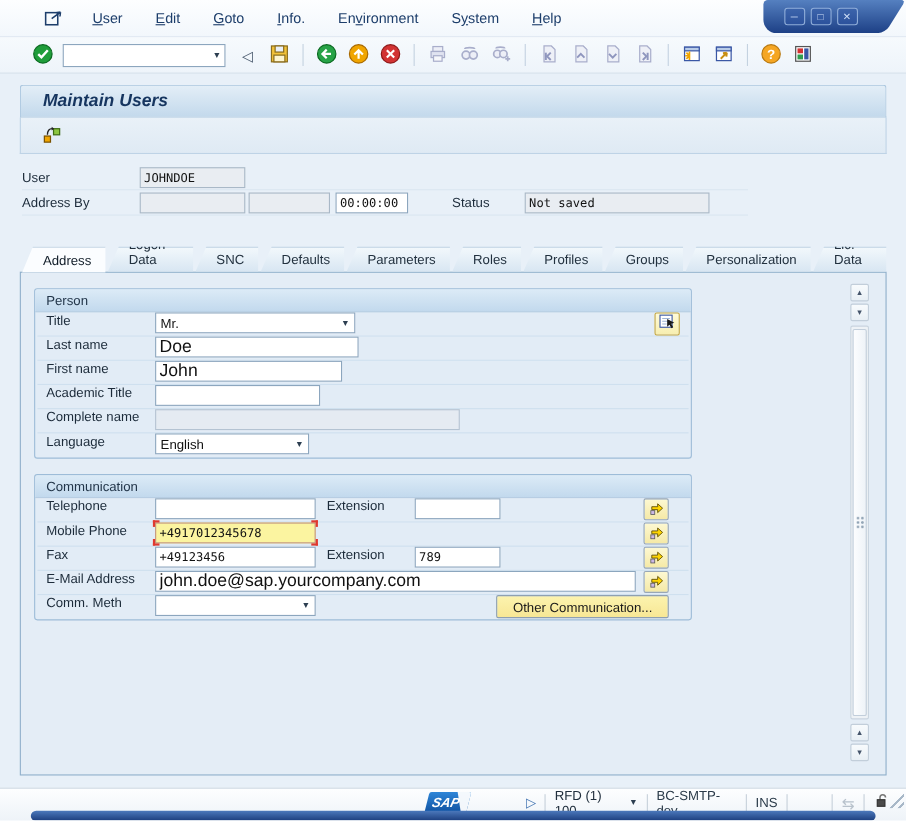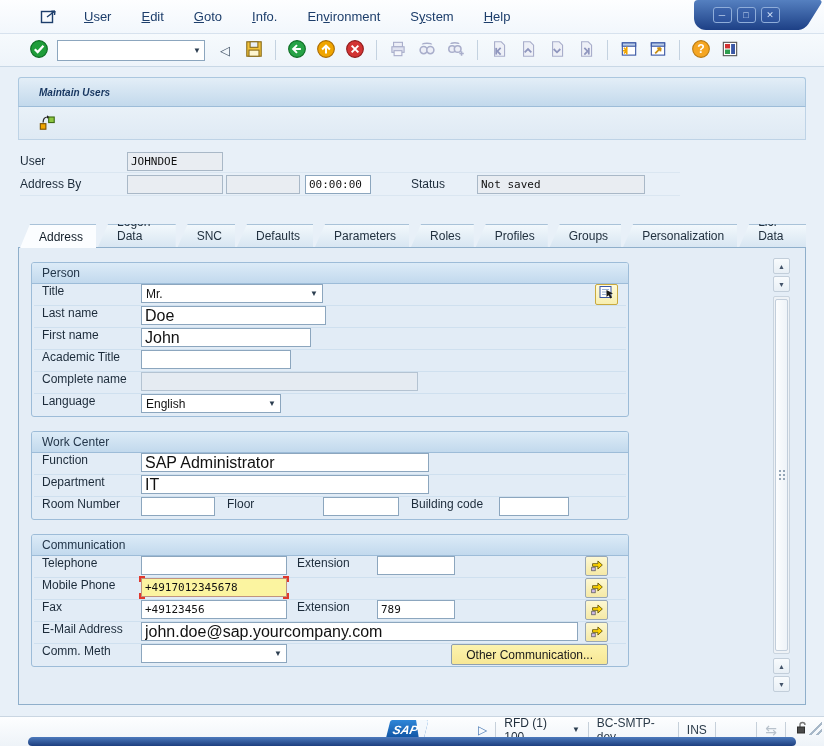--- a/index.html
+++ b/index.html
@@ -32,21 +32,21 @@
     align-items:center; margin:0 4px 0 2px; padding:0 3px; }
   .cmd-combo input { flex:1; border:none; outline:none; font-size:12px; min-width:0; background:transparent; }
   .cmd-combo .arr, .combo .arr { font-size:8px; color:#2c3e50; }
   .tri-btn { font-size:13px; color:#47576b; background:none; border:none; }
 
   
   .client { flex:1; background:#e8f0f8; padding:0 18px; position:relative; }
   .title-bar { margin-top:10px; height:30px; background:linear-gradient(#e3eef7,#c3d9ec);
     border:1px solid #abc7df; border-bottom-color:#9dbcd8; border-radius:3px 3px 0 0;
     display:flex; align-items:center; padding-left:20px; }
-  .title-text { font-size:10px; font-weight:bold; font-style:italic; color:#16355f; }
+  .title-text { font-size:16px; font-weight:bold; font-style:italic; color:#16355f; }
   .app-toolbar { height:33px; background:linear-gradient(#e9f1f8,#dfeaf4); border:1px solid #bed3e6;
     border-top:none; display:flex; align-items:center; padding-left:16px; }
   .head-fields { padding:10px 0 0 2px; }
   .hrow { display:flex; align-items:center; height:23px; width:660px; border-bottom:1px solid #dae6f1; }
   .hlabel { width:107px; font-size:12px; color:#1c2b3a; }
   .tf { height:19px; border:1px solid #8ca6be; background:#fff; font-size:16px; padding:0 3px; color:#111; }
   .tf.mono { font-family:"DejaVu Sans Mono", monospace; font-size:11px; }
   .tf.gray { background:#e9edf2; border-color:#a9b8c7; }
   .tf.disabled { background:#e5ebf2; border-color:#b4c3d2; }
 
@@ -342,39 +342,20 @@
         </div>
         <div class="grow">
           <span class="glabel">Language</span>
           <span class="combo" style="width:140px">
             <span>English</span>
             <span class="arr">▼</span>
           </span>
         </div>
       </div>
 
-      <div class="group">
-        <div class="group-legend">Work Center</div>
-        <div class="grow">
-          <span class="glabel">Function</span>
-          <input class="tf" style="width: 288px;" value="SAP Administrator">
-        </div>
-        <div class="grow">
-          <span class="glabel">Department</span>
-          <input class="tf" style="width: 288px;" value="IT">
-        </div>
-        <div class="grow">
-          <span class="glabel">Room Number</span>
-          <input class="tf" style="width: 74px;" value="">
-          <span class="midlabel" style="margin-left:12px;width:96px">Floor</span>
-          <input class="tf" style="width: 76px;" value="">
-          <span class="midlabel" style="margin-left:12px;width:88px">Building code</span>
-          <input class="tf" style="width: 70px;" value="">
-        </div>
-      </div>
 
       <div class="group">
         <div class="group-legend">Communication</div>
         <div class="grow">
           <span class="glabel">Telephone</span>
           <input class="tf mono" style="width: 146px;" value="">
           <span class="midlabel" style="margin-left:10px;width:80px">Extension</span>
           <input class="tf mono" style="width: 78px;" value="">
           <button class="arrow-btn">
             <span><svg width="16" height="16" viewBox="0 0 18 18">

